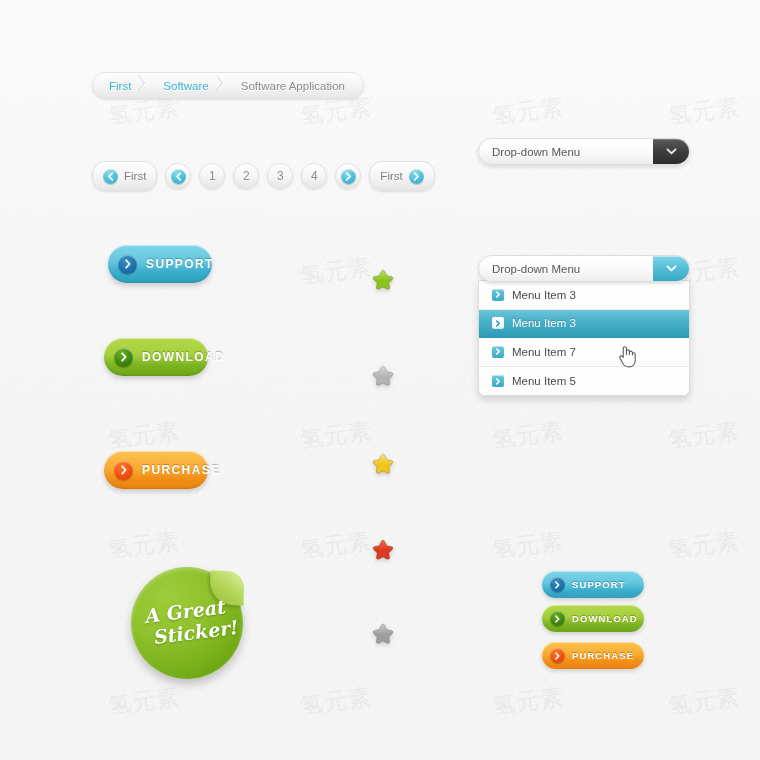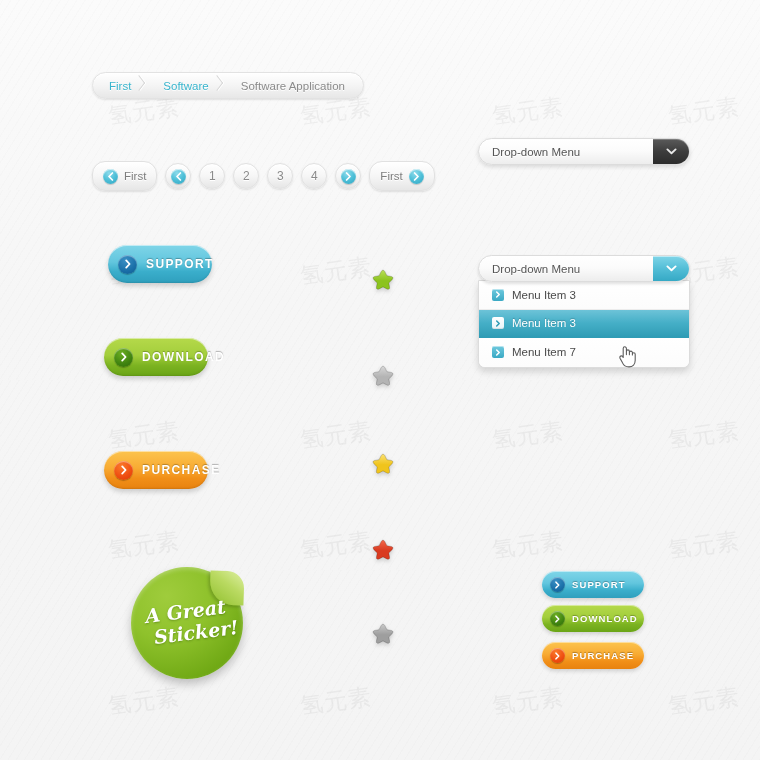--- a/index.html
+++ b/index.html
@@ -536,20 +536,28 @@
           <span>Menu Item 3</span>
         </div>
         <div class="dd-item">
           <span class="sq">
             <svg width="6" height="7" viewBox="0 0 6 7">
               <path d="M1.7 1 L4.2 3.5 L1.7 6" fill="none" stroke="#ffffff" stroke-width="1.5" stroke-linecap="round" stroke-linejoin="round"></path>
             </svg>
           </span>
           <span>Menu Item 7</span>
         </div>
+        <div class="dd-item">
+          <span class="sq">
+            <svg width="6" height="7" viewBox="0 0 6 7">
+              <path d="M1.7 1 L4.2 3.5 L1.7 6" fill="none" stroke="#ffffff" stroke-width="1.5" stroke-linecap="round" stroke-linejoin="round"></path>
+            </svg>
+          </span>
+          <span>Menu Item 5</span>
+        </div>
       </div>
   </div>
 
   <div id="cursor" style="left: 618px; top: 345px;">
     <svg width="18" height="24" viewBox="0 0 18 24">
       <path d="M5.2 10.5 V3.4 a1.6 1.6 0 0 1 3.2 0 V9.6 V6.4 a1.5 1.5 0 0 1 3 0 V9.8 V7.6 a1.5 1.5 0 0 1 3 0 v2.4 V9.2 a1.4 1.4 0 0 1 2.8 0 v6.1 c0 3.8-2.4 6.6-6.2 6.6 -3.6 0-5.6-1.9-6.6-4.3 L2 13.2 c-.5-1.2.2-2.2 1.2-2.3 .8-.1 1.6.4 2 1.6z" fill="#ffffff" stroke="#5c5c5c" stroke-width="1.1" stroke-linejoin="round"></path>
     </svg>
   </div>
 
 </div>

